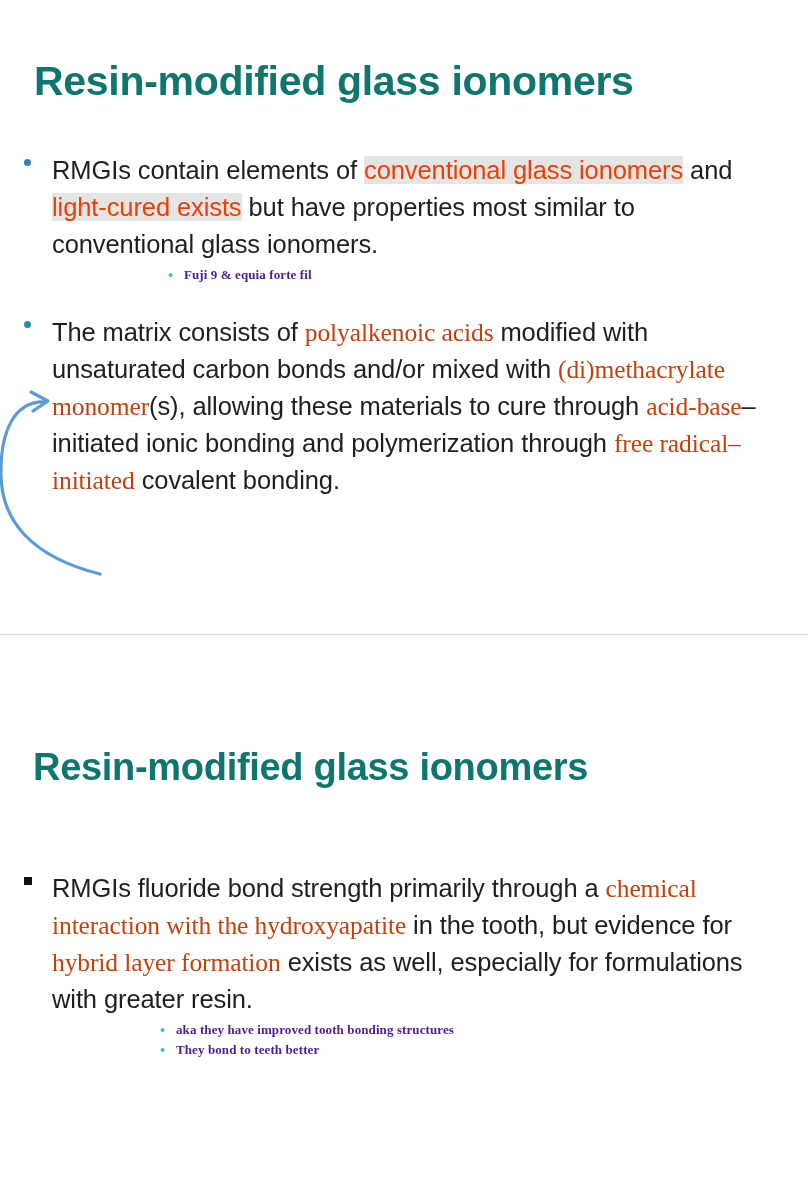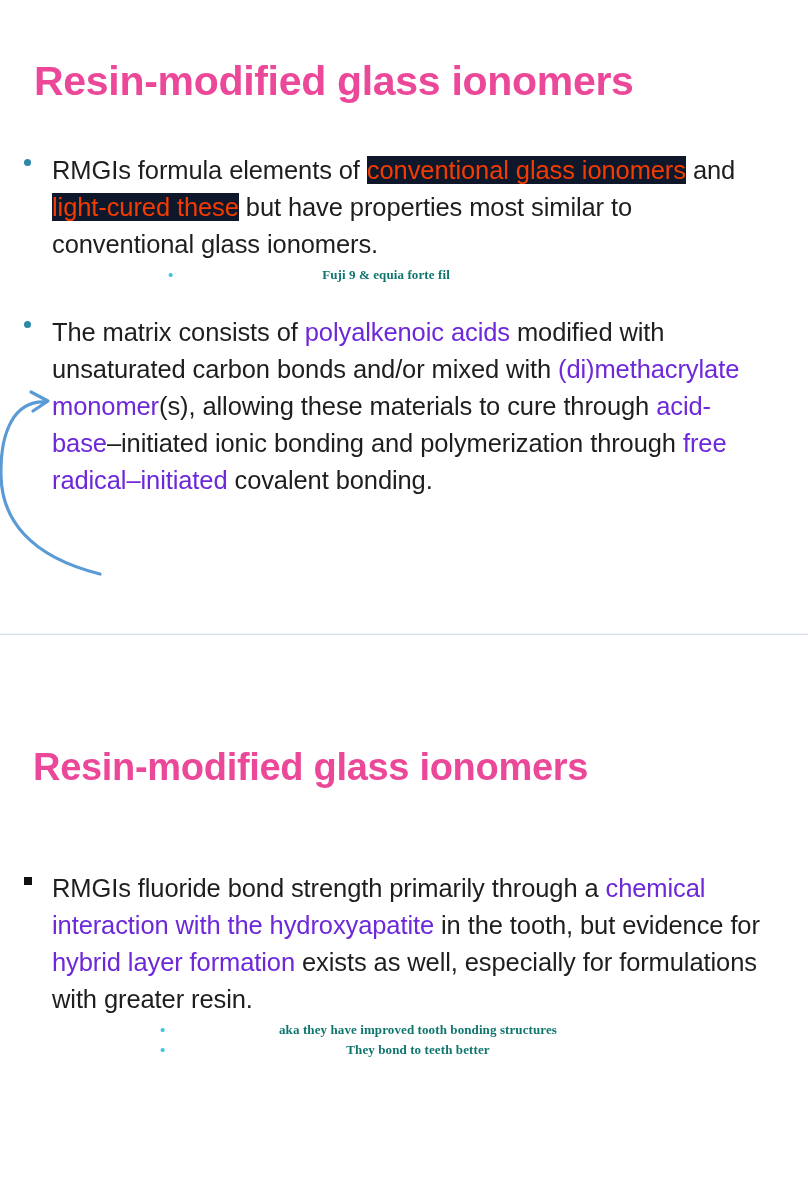--- a/index.html
+++ b/index.html
@@ -31,21 +31,21 @@
   .slide-divider {
     position: absolute;
     top: 633px;
     left: 0;
     width: 808px;
     height: 3px;
     background: linear-gradient(to bottom, #ffffff 0%, #dde4ef 40%, #c9d4e6 70%, #eef2f8 100%);
   }
 
   .slide-title {
-    color: #ec4899;
+    color: #0f766e;
     font-weight: bold;
     letter-spacing: -0.3px;
     white-space: nowrap;
   }
   #title-1 {
     position: absolute;
     left: 34px;
     top: 28px;
     font-size: 41px;
     line-height: 52px;
@@ -90,37 +90,36 @@
   .bullet-text {
     display: block;
     font-size: 25.5px;
     line-height: 37px;
     color: #1e1e1e;
     letter-spacing: -0.1px;
   }
 
   
   .hl {
-    background: #0f172a;
+    background: #e5e5e5;
     color: #f23c00;
     box-decoration-break: clone;
     -webkit-box-decoration-break: clone;
   }
-  .red { color: #6d28d9; }
+  .red { color: #c2410c; font-family: Liberation Serif, serif; }
 
   
   .subnote {
     position: absolute;
-    color: #0f766e;
+    color: #4c1d95;
     font-size: 13px;
     line-height: 18px;
     font-family: "Liberation Serif", serif;
     font-weight: bold;
     letter-spacing: 0.1px;
-    text-align: center;
   }
   .subnote .sub-row {
     position: relative;
     padding-left: 16px;
     display: block;
   }
   .subnote .sub-row::before {
     content: "•";
     position: absolute;
     left: 0;
@@ -146,21 +145,21 @@
 </head>
 <body>
 
 <section class="slide" id="slide-1">
 
   <h1 class="slide-title" id="title-1">Resin-modified glass ionomers</h1>
 
   <div class="body-block" style="left:18px; top:152px; width:762px;">
     <div class="bullet-row">
       <span class="marker dot"></span>
-      <span class="bullet-text"><span>RMGIs formula elements of </span><span class="hl">conventional glass ionomers</span><span> and </span><span class="hl">light-cured these</span><span> but have properties most similar to conventional glass ionomers.</span></span>
+      <span class="bullet-text"><span>RMGIs contain elements of </span><span class="hl">conventional glass ionomers</span><span> and </span><span class="hl">light-cured exists</span><span> but have properties most similar to conventional glass ionomers.</span></span>
     </div>
   </div>
 
   <div class="subnote" style="left:168px; top:266px; width:420px;">
     <span class="sub-row">Fuji 9 &amp; equia forte fil</span>
   </div>
 
   <div class="body-block" style="left:18px; top:314px; width:758px;">
     <div class="bullet-row">
       <span class="marker dot"></span>

